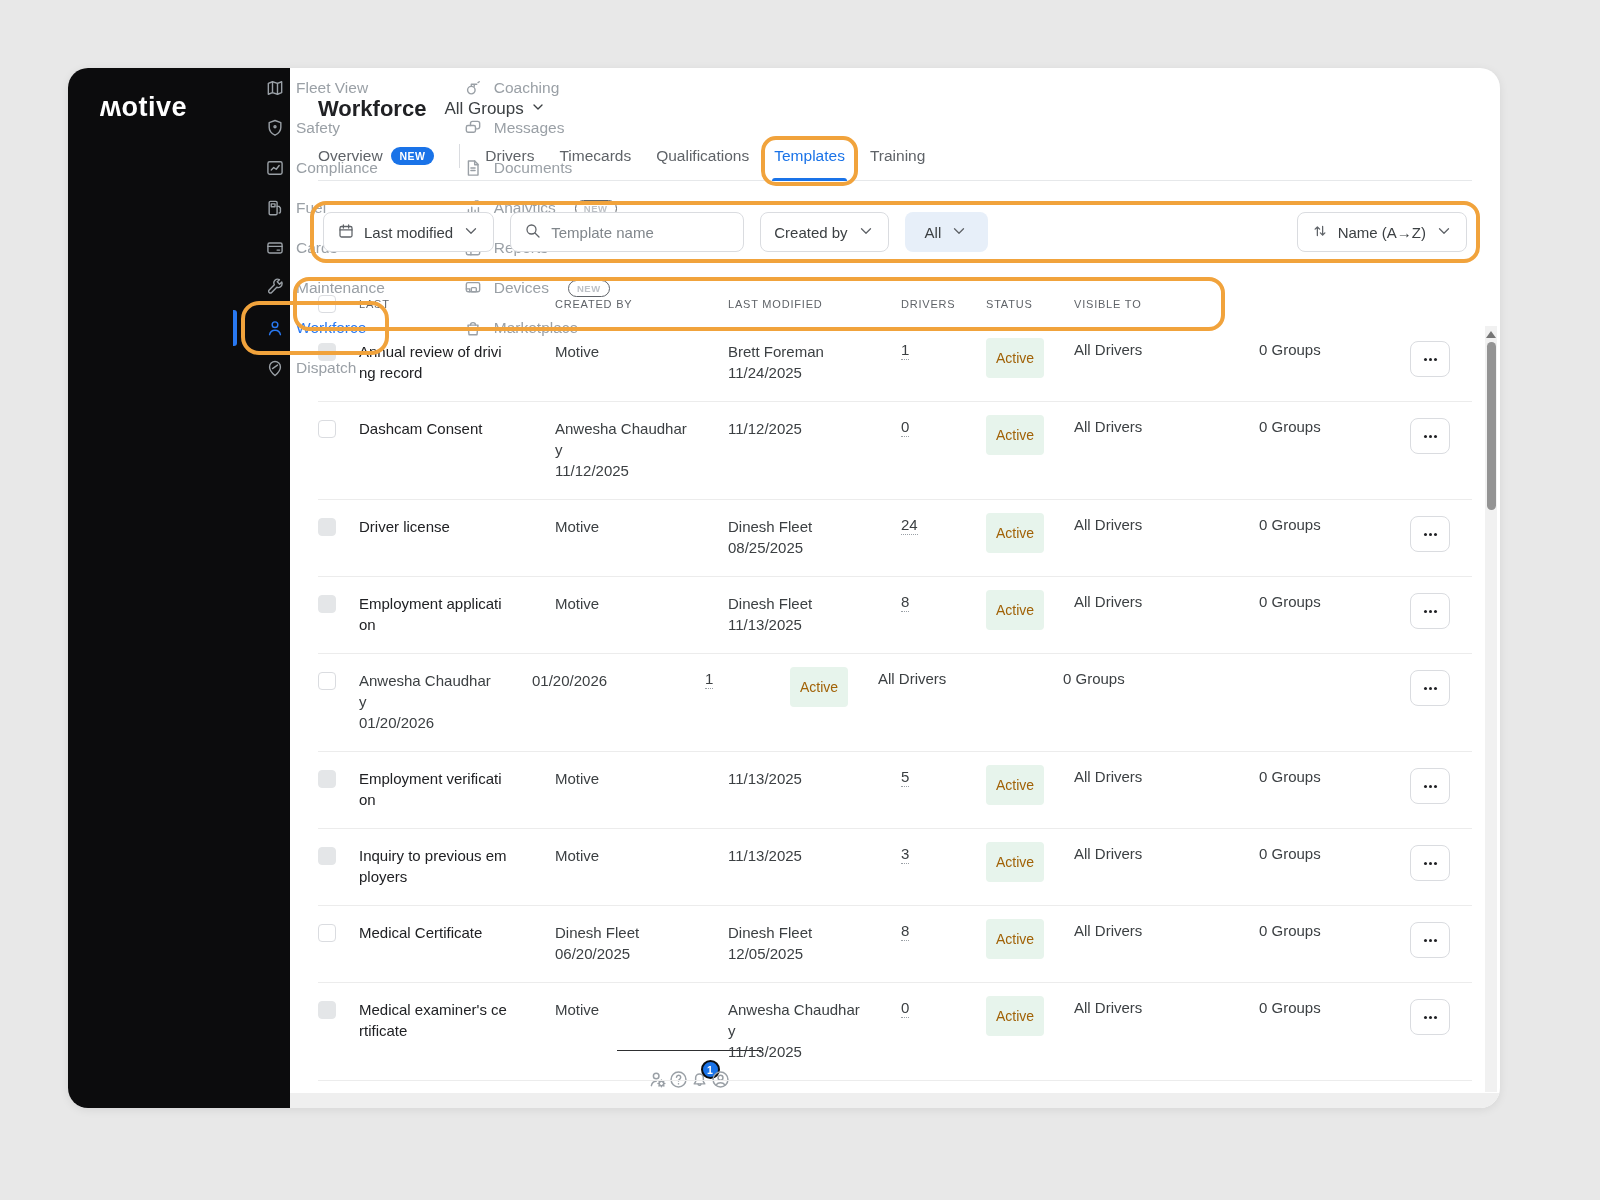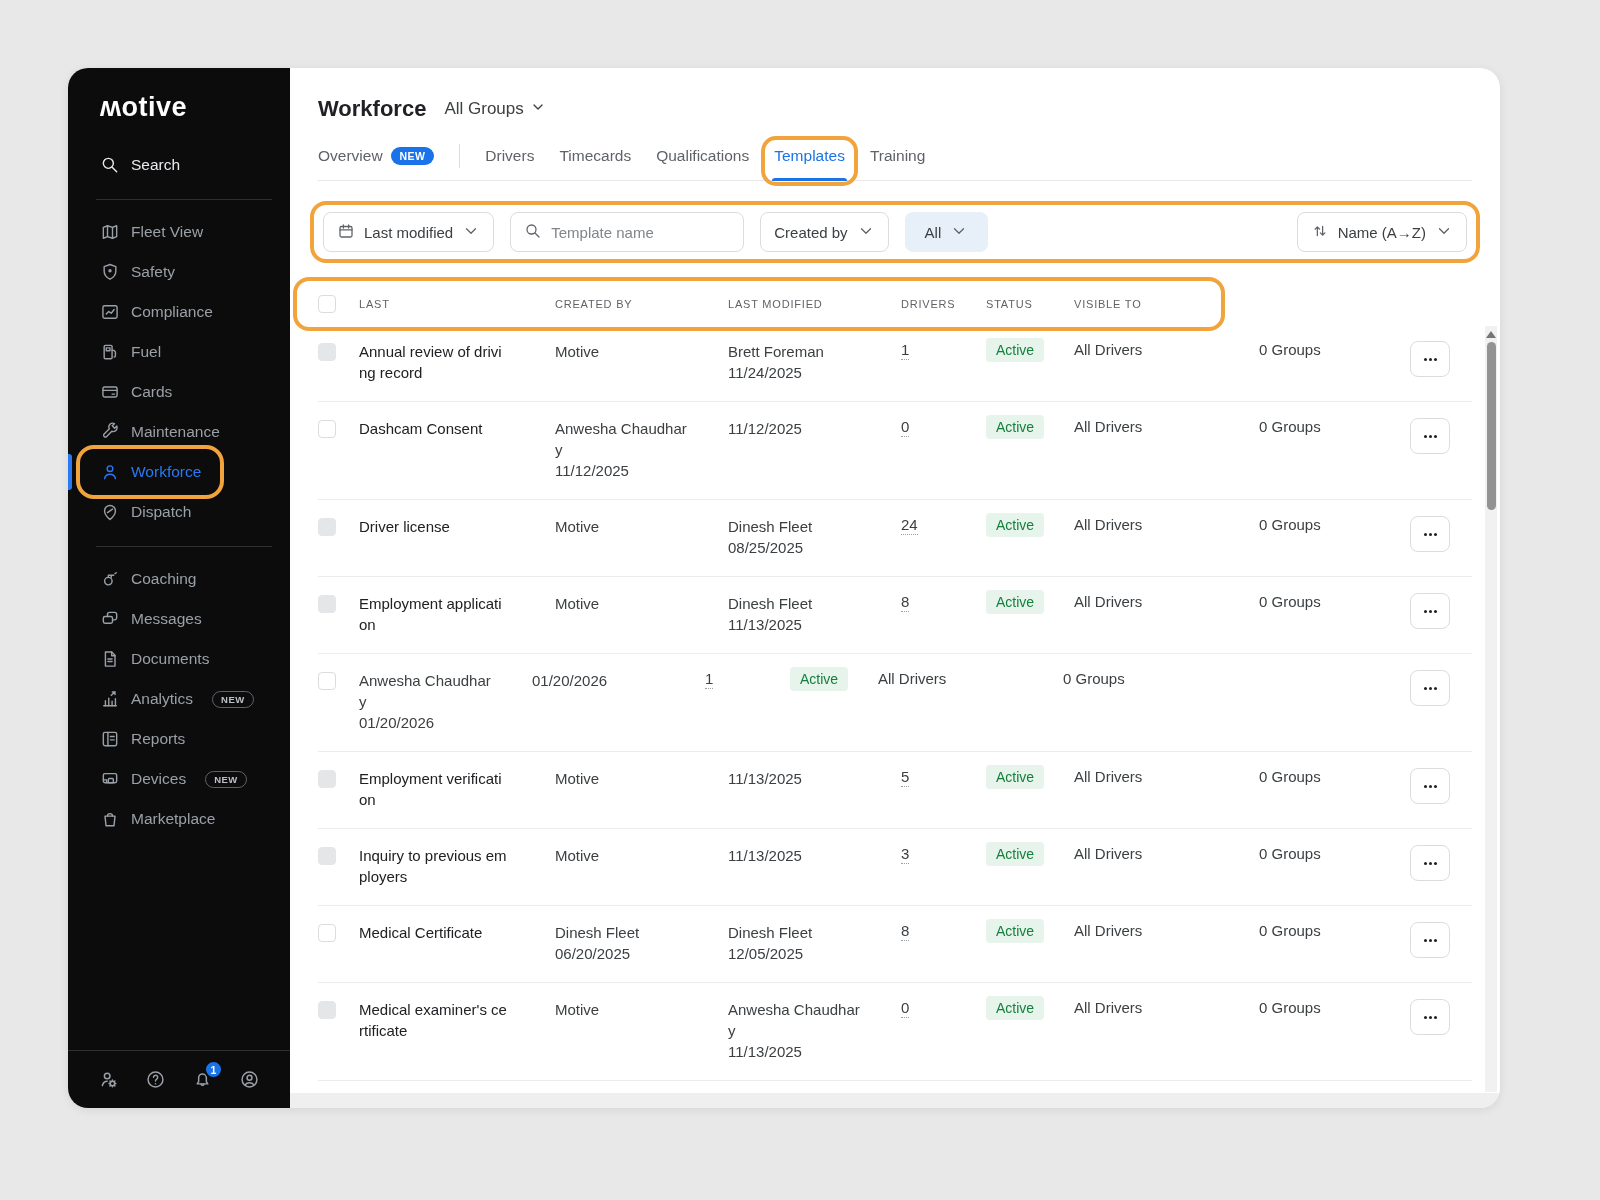--- a/index.html
+++ b/index.html
@@ -13,21 +13,21 @@
   }
   .window {
     position:absolute; left:68px; top:68px; width:1432px; height:1040px;
     background:#fff; border-radius:20px; overflow:hidden; display:flex;
     box-shadow:0 2px 10px rgba(0,0,0,.08);
   }
 
   
   .sidebar {
     width:222px; min-width:222px; background:#0c0c0d; color:#9aa0a6;
-    display:flex; flex-direction:column; position:relative;
+    display:flex; flex-direction:row; position:relative;
   }
   .logo { padding:24px 0 0 32px; font-size:27px; font-weight:700; color:#fff; letter-spacing:.5px; }
   .logo .m { font-weight:700; }
   .nav-item {
     display:flex; align-items:center; gap:11px; height:40px; padding-left:32px;
     font-size:15.5px; cursor:pointer; position:relative; color:#9aa0a6;
   }
   .nav-item.bright { color:#e8eaed; }
   .nav-item.active { color:#2979f2; }
   .nav-item .icon { display:flex; }
@@ -136,22 +136,22 @@
   .checkbox.disabled { background:#e4e6e8; border-color:#e4e6e8; cursor:default; }
 
   .rows { }
   .row { display:flex; align-items:flex-start; border-bottom:1px solid #ececec; padding:16px 0 18px 0; font-size:15px; color:#3c4043; min-height:76px; }
   .row .col-check { padding-top:2px; }
   .name-text { display:block; width:150px; word-break:break-all; color:#202124; line-height:21px; }
   .by-text { display:block; width:134px; word-break:break-all; line-height:21px; }
   .cell-date { line-height:21px; }
   .drivers-num { border-bottom:1.5px dotted #9aa0a6; padding-bottom:1px; cursor:pointer; }
   .badge-active {
-    display:inline-block; background:#e7f4ec; color:#15803d; font-size:14px;
-    padding:4px 10px; border-radius:4px; margin-top:-3px;
+    display:inline-block; background:#e7f4ec; color:#a16207; font-size:14px;
+    padding:12px 10px; border-radius:4px; margin-top:-3px;
   }
   .row-dots {
     width:40px; height:36px; border:1px solid #dadce0; border-radius:8px; background:#fff;
     display:flex; align-items:center; justify-content:center; cursor:pointer;
   }
   .row-dots .dot3 { width:3px; height:3px; box-shadow:-5px 0 0 #202124, 5px 0 0 #202124; }
 
   
   .vscroll {
     position:absolute; right:3px; top:258px; bottom:16px; width:12px; background:#f1f1f1; z-index:3;
@@ -164,29 +164,20 @@
   .hscroll { position:absolute; left:0; right:0; bottom:0; height:15px; background:#efefef; z-index:2; }
 </style>
 </head>
 <body>
 
 <div class="window">
 
   <aside class="sidebar">
     <div class="logo"><span class="m">ʍotive</span></div>
 
-    <div class="nav-item bright search-row">
-      <span class="icon">
-          <svg viewBox="0 0 24 24">
-            <circle cx="10" cy="10" r="6"></circle>
-            <path d="M14.6 14.6L20 20"></path>
-          </svg>
-        </span>
-      <span>Search</span>
-    </div>
 
     <div class="side-divider"></div>
     <nav id="nav-primary">
         <div class="nav-item">
           <span class="icon">
             <svg viewBox="0 0 24 24">
               <path d="M4 6.5l5-2 6 2 5-2v13l-5 2-6-2-5 2v-13z"></path>
               <path d="M9 4.5v13M15 6.5v13"></path>
             </svg>
           </span>

